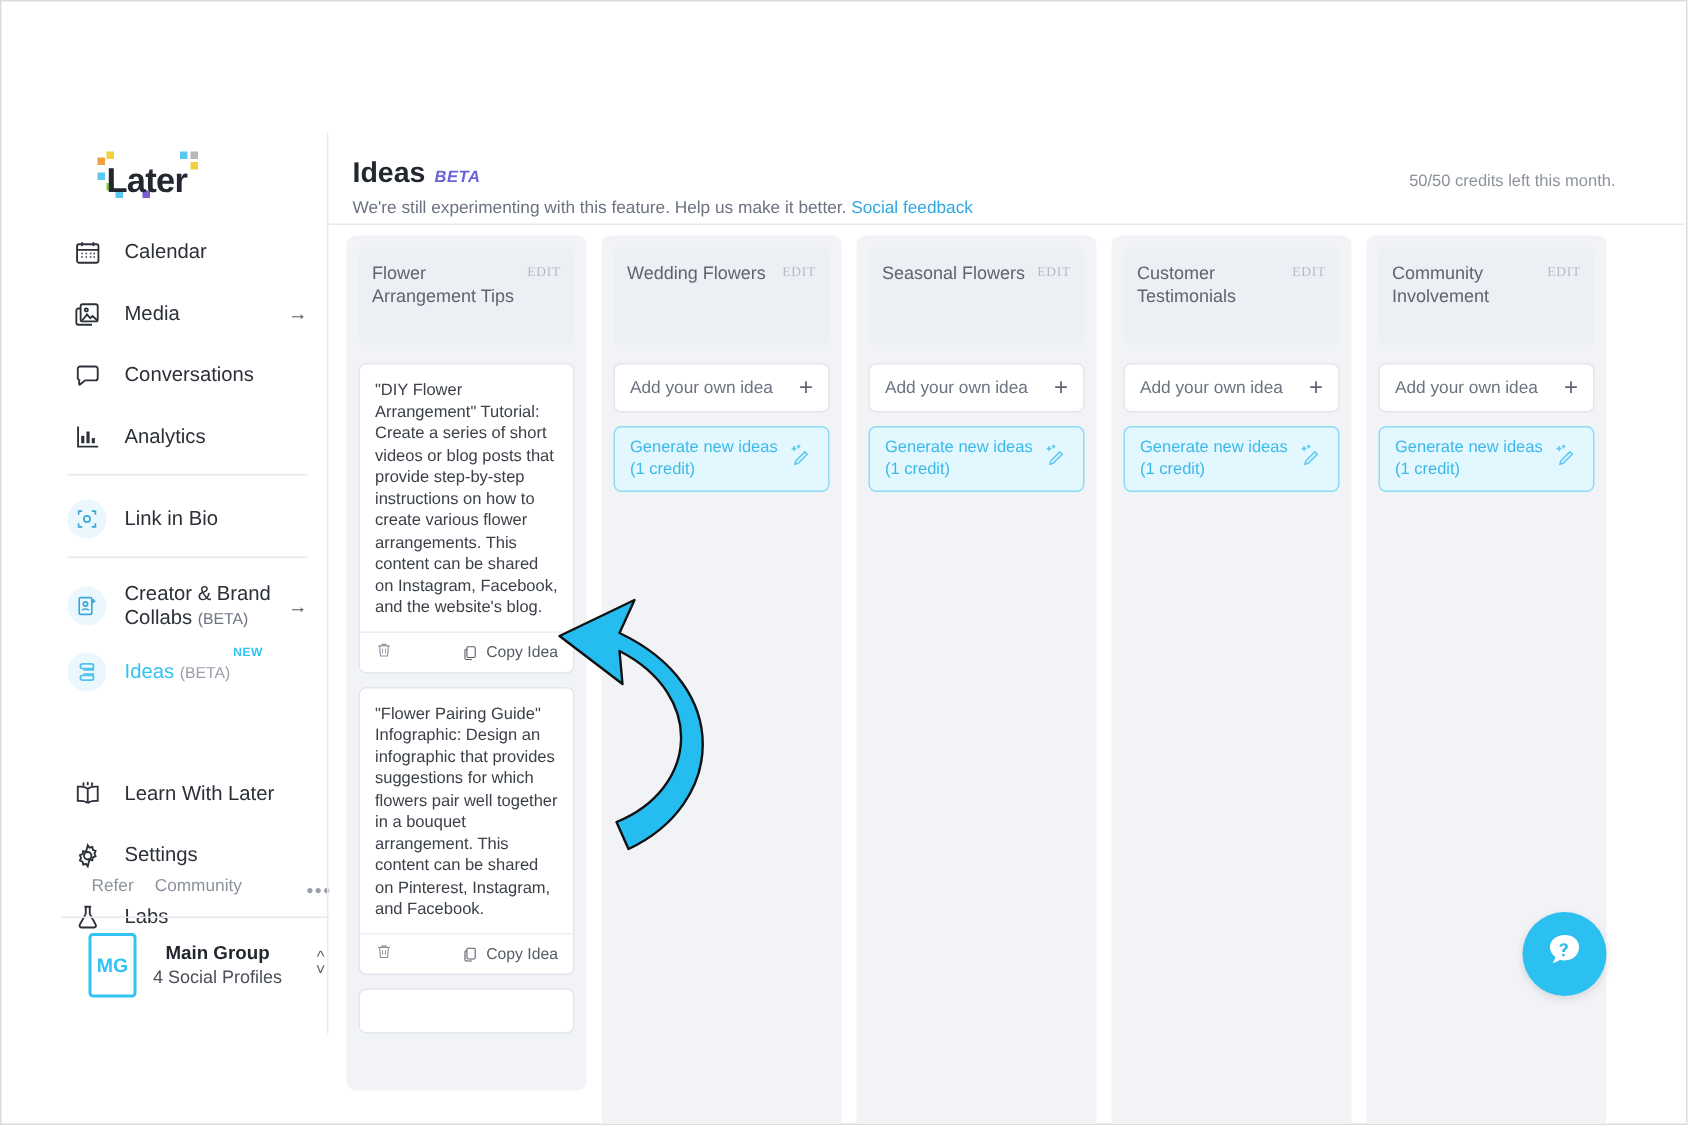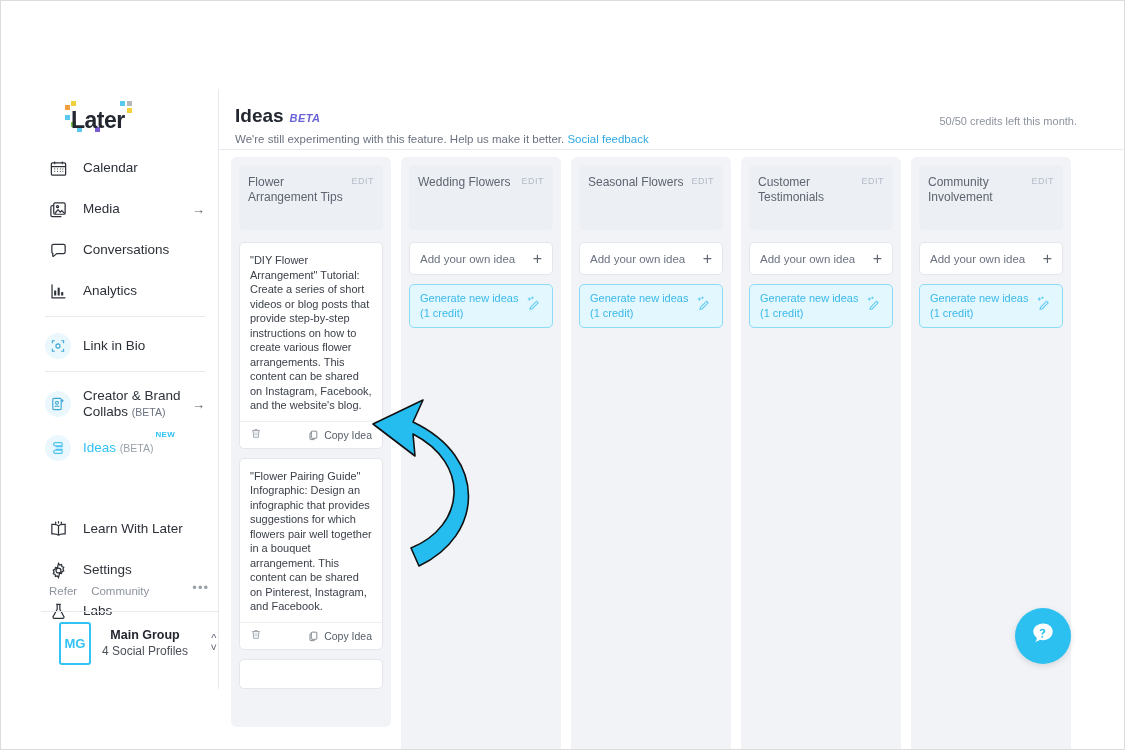--- a/index.html
+++ b/index.html
@@ -70,22 +70,22 @@
     color: #31c3f4; letter-spacing: 0.4px;
     top: -1px; margin-left: 2px;
   }
   .icon-bubble {
     width: 26px; height: 26px; border-radius: 50%;
     background: #eaf8fe;
     display: flex; align-items: center; justify-content: center;
   }
 
   .minor-row {
-    position: absolute; left: 8px; top: 524px;
-    width: 174px; display: flex; align-items: flex-start;
+    position: absolute; left: 20px; top: 524px;
+    width: 174px; display: flex; align-items: flex-end;
   }
   .minor-link {
     font-size: 11.5px; color: #8d939d; margin-right: 14px; cursor: pointer;
   }
   .minor-dots {
     position: absolute; right: 14px; font-size: 13px; color: #9aa0aa;
     letter-spacing: 1px; line-height: 6px;
   }
   .acct-sep {
     position: absolute; left: 0; top: 550px;
@@ -154,20 +154,21 @@
     min-height: 65px; position: relative;
   }
   .col-title {
     font-size: 12px; color: #5e6470; line-height: 1.25;
     padding-right: 30px;
   }
   .col-edit {
     position: absolute; right: 9px; top: 11px;
     font-size: 9px; color: #b4bbc7; letter-spacing: 0.5px;
     cursor: pointer;
+    font-family: Liberation Serif, serif;
   }
   .add-idea {
     background: #ffffff; border: 1px solid #e3e6ec; border-radius: 5px;
     height: 33px; display: flex; align-items: center;
     justify-content: space-between; padding: 0 10px;
     font-size: 11.5px; color: #6b7280; margin-bottom: 9px; cursor: pointer;
   }
   .add-idea .plus { font-size: 16px; color: #5f6672; line-height: 1; }
   .gen-btn {
     background: #e3f7fe; border: 1px solid #8ddcf7; border-radius: 5px;

